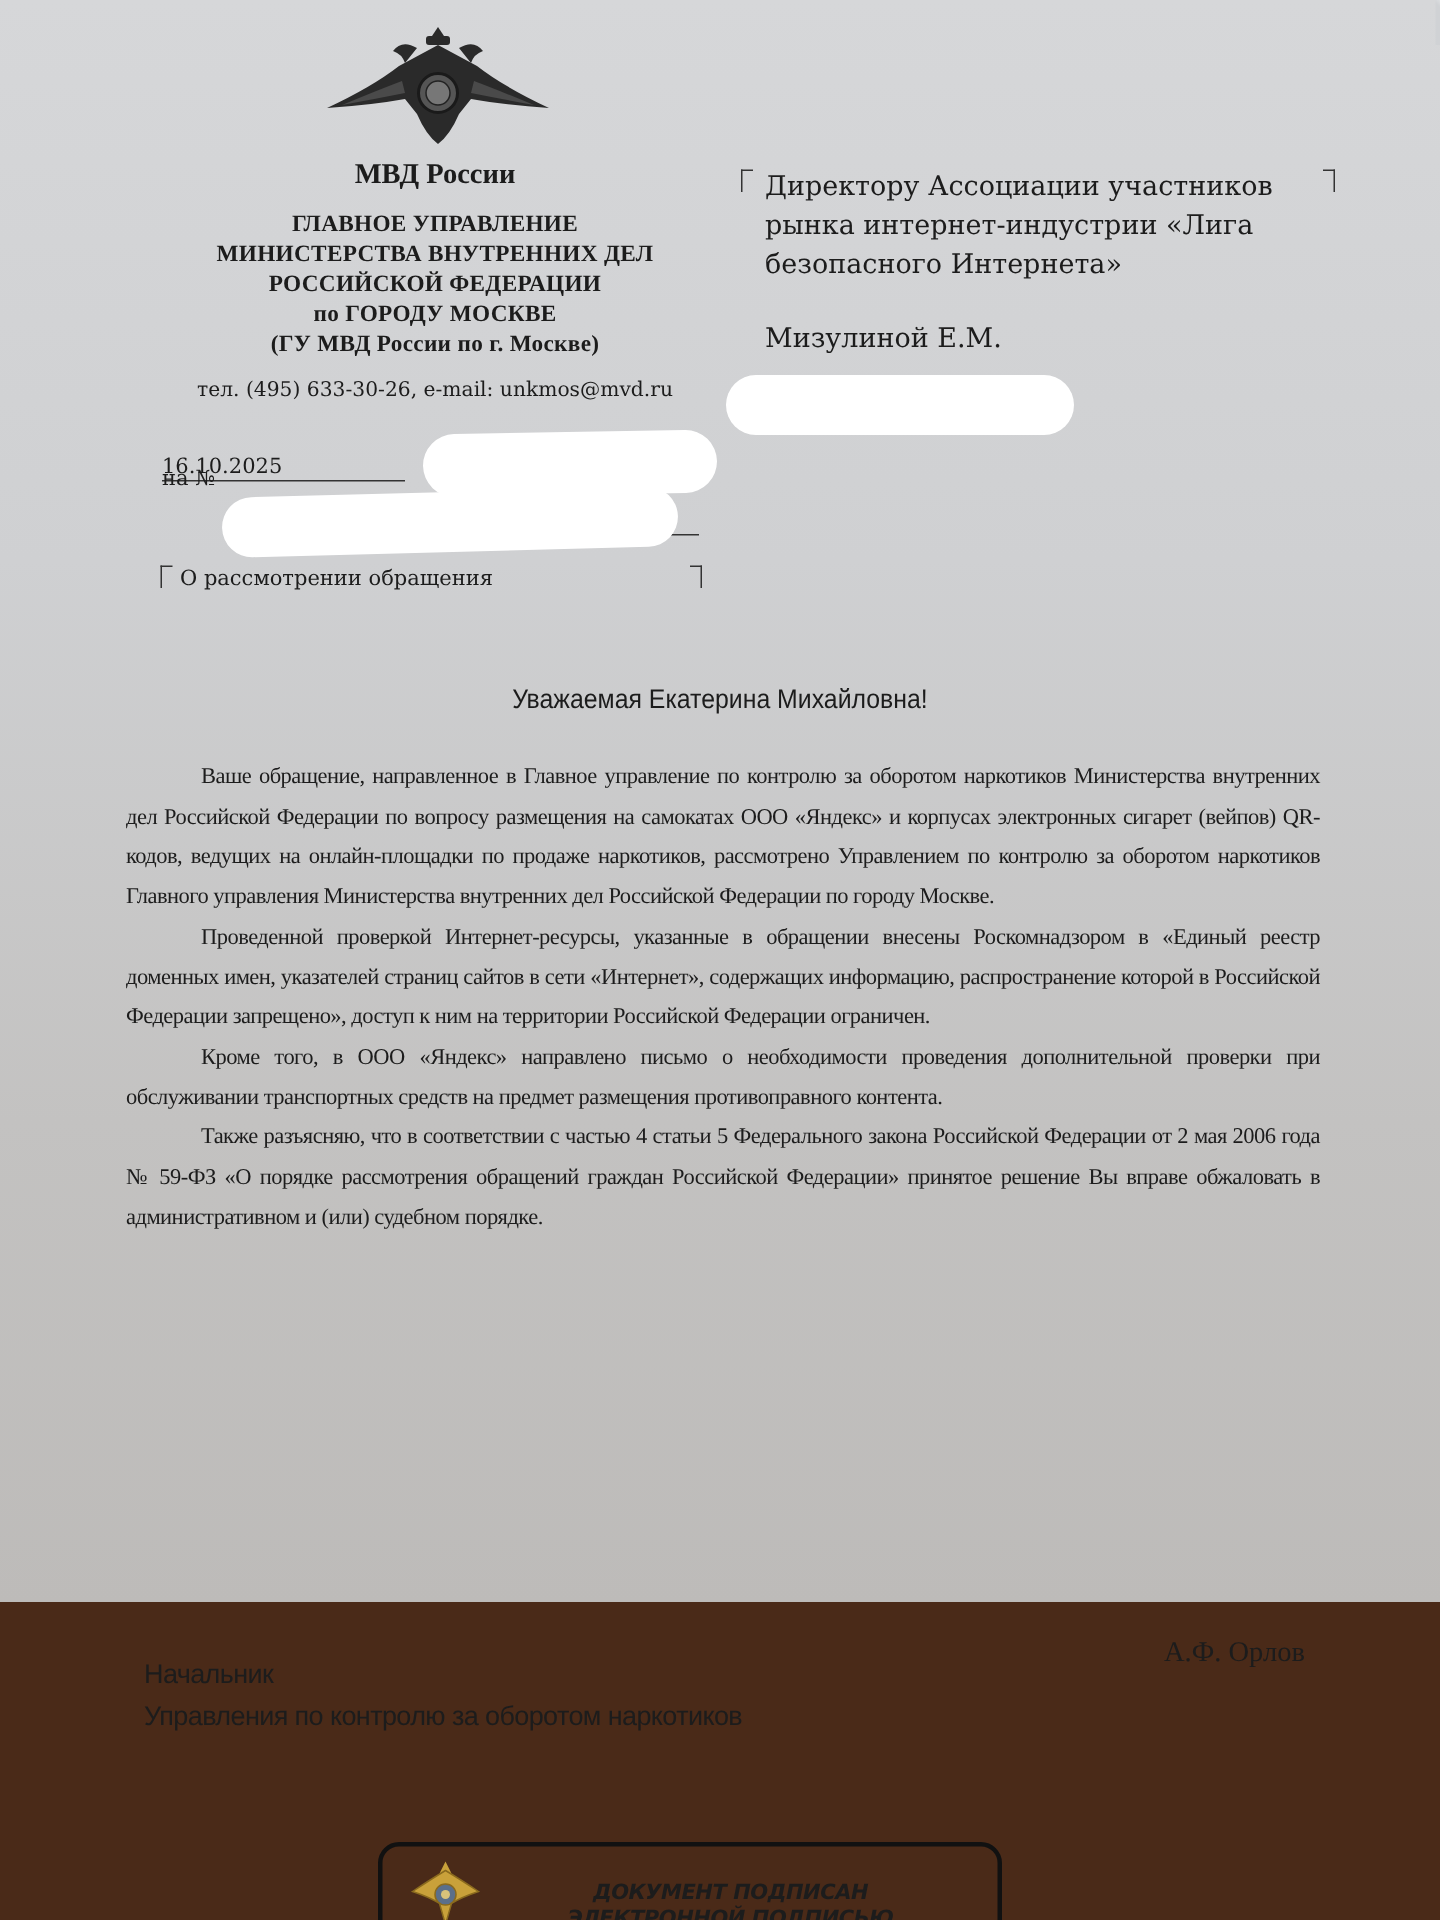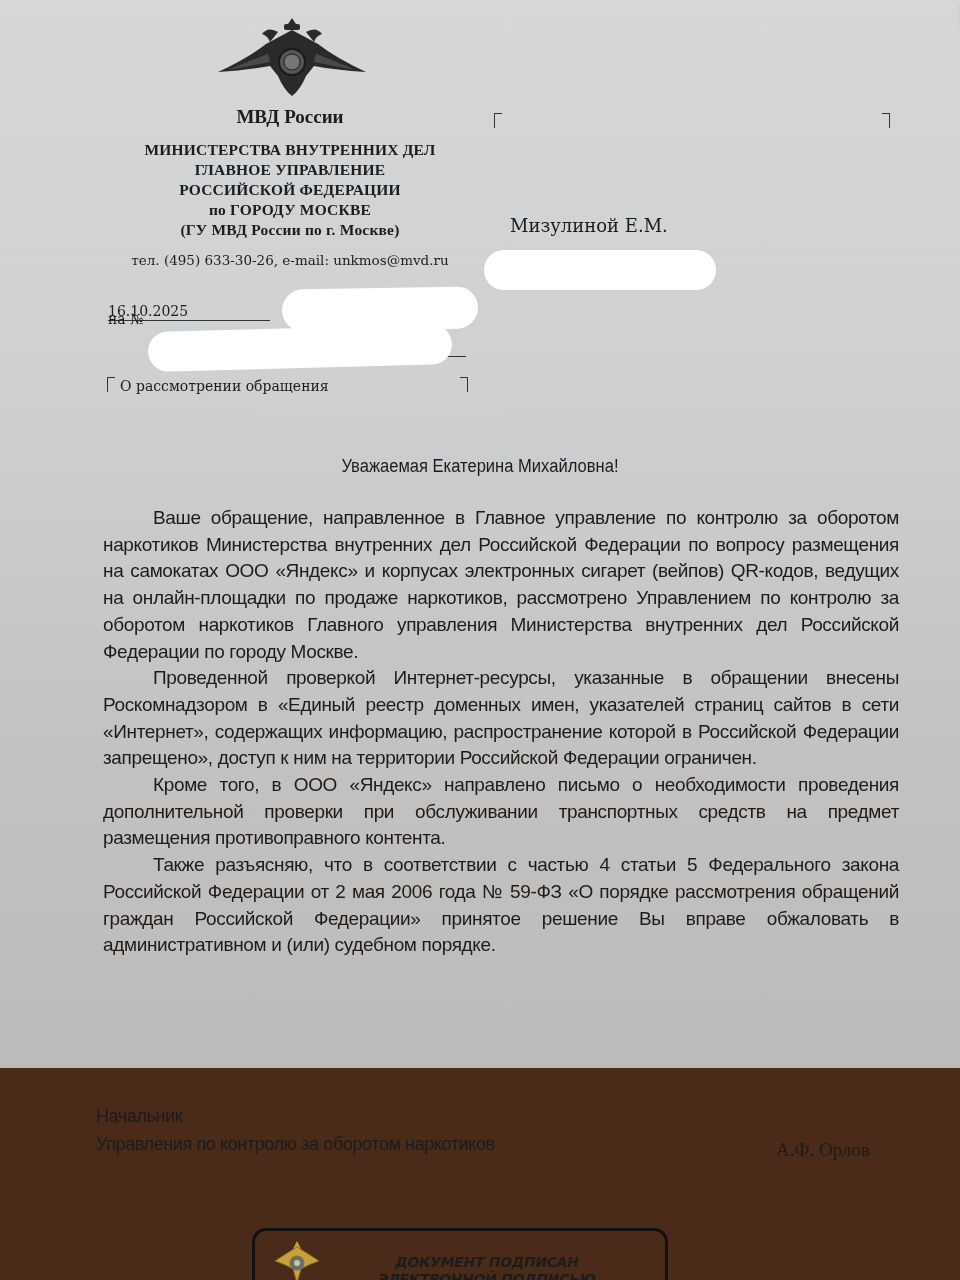--- a/index.html
+++ b/index.html
@@ -40,29 +40,29 @@
 
   
   .addr-bracket-l { left: 494px; top: 113px; border-left: 1.5px solid #333; }
   .addr-bracket-r { left: 882px; top: 113px; border-right: 1.5px solid #333; }
   .addressee { left: 510px; top: 112px; width: 360px; font-family: "DejaVu Serif", serif; font-size: 18px; line-height: 26px; }
   .addr-name { left: 510px; top: 215px; font-family: "DejaVu Serif", serif; font-size: 18px; }
 
   
   .greeting { left: 0; top: 456px; width: 960px; text-align: center; font-family: "Liberation Sans", sans-serif; font-size: 18px; transform: scaleX(0.92); }
   .body {
-    left: 103px; top: 505px; width: 796px;
-    font-family: Liberation Sans, sans-serif; font-size: 19px; line-height: 26.7px;
+    left: 84px; top: 505px; width: 796px;
+    font-family: Liberation Serif, serif; font-size: 15px; line-height: 26.7px;
     text-align: justify; letter-spacing: -0.35px;
   }
   .body p { margin: 0; text-indent: 50px; }
 
   
   .sig-title { left: 96px; top: 1102px; font-family: "Liberation Sans", sans-serif; font-size: 18px; line-height: 28px; letter-spacing: -0.4px; }
-  .sig-name { left: 776px; top: 1091px; font-family: "Liberation Serif", serif; font-size: 19px; margin-top: 48px; }
+  .sig-name { left: 776px; top: 1091px; font-family: "Liberation Serif", serif; font-size: 19px; }
 
   
   .stamp {
     left: 252px; top: 1228px; width: 416px; height: 70px;
     border: 3.5px solid #111; border-radius: 14px; box-sizing: border-box;
   }
   .stamp-emblem { left: 18px; top: 8px; width: 48px; height: 46px; }
   .stamp-text { left: 82px; top: 23px; width: 300px; text-align: center; font-family: "DejaVu Sans", sans-serif; font-weight: bold; font-size: 14px; line-height: 17px; letter-spacing: -0.3px; font-style: italic; }
 </style>
 </head>
@@ -82,42 +82,47 @@
     <g fill="#4a4a4a">
       <path d="M20 56 Q44 46 60 40 L62 48 Q42 52 20 56z"></path>
       <path d="M148 56 Q124 46 108 40 L106 48 Q126 52 148 56z"></path>
     </g>
     <circle cx="84" cy="48" r="13" fill="#555" stroke="#1a1a1a" stroke-width="2"></circle>
     <circle cx="84" cy="48" r="8" fill="#777" stroke="#222" stroke-width="1"></circle>
   </svg>
 
   <div class="abs hdr-mvd">МВД России</div>
   <div class="abs hdr-org">
+    <div>ГЛАВНОЕ  УПРАВЛЕНИЕ</div>
     <div>МИНИСТЕРСТВА  ВНУТРЕННИХ ДЕЛ</div>
-    <div>ГЛАВНОЕ  УПРАВЛЕНИЕ</div>
     <div>РОССИЙСКОЙ  ФЕДЕРАЦИИ</div>
     <div>по ГОРОДУ МОСКВЕ</div>
     <div>(ГУ МВД России по г. Москве)</div>
   </div>
   <div class="abs hdr-addr">
     <div>тел. (495) 633-30-26, e-mail: unkmos@mvd.ru</div>
   </div>
 
   <div class="abs date-line">16.10.2025</div>
   <div class="abs redact" style="left:282px; top:288px; width:196px; height:42px; transform:rotate(-1deg);"></div>
 
   <div class="abs num-label">на №</div>
   <div class="abs num-line"></div>
   <div class="abs redact" style="left:148px; top:328px; width:304px; height:40px; transform:rotate(-1.5deg);"></div>
 
   <div class="abs subj-bracket-l"></div>
   <div class="abs subject">О рассмотрении обращения</div>
   <div class="abs subj-bracket-r"></div>
 
   <div class="abs addr-bracket-l"></div>
+  <div class="abs addressee">
+    <div>Директору Ассоциации участников</div>
+    <div>рынка интернет-индустрии «Лига</div>
+    <div>безопасного Интернета»</div>
+  </div>
   <div class="abs addr-bracket-r"></div>
   <div class="abs addr-name">Мизулиной Е.М.</div>
   <div class="abs redact" style="left:484px; top:250px; width:232px; height:40px;"></div>
 
   <div class="abs greeting">Уважаемая Екатерина Михайловна!</div>
   <div class="abs body">
     <p>Ваше обращение, направленное в Главное управление по контролю  за оборотом наркотиков Министерства внутренних дел Российской Федерации по вопросу размещения на самокатах ООО «Яндекс» и корпусах электронных сигарет (вейпов) QR-кодов, ведущих на онлайн-площадки по продаже наркотиков, рассмотрено Управлением по контролю за оборотом наркотиков Главного управления Министерства внутренних дел Российской Федерации по городу Москве.</p>
     <p>Проведенной проверкой Интернет-ресурсы, указанные в обращении внесены Роскомнадзором в «Единый реестр доменных имен, указателей страниц сайтов в сети «Интернет», содержащих информацию, распространение которой в Российской Федерации запрещено», доступ к ним на территории Российской Федерации ограничен.</p>
     <p>Кроме того, в ООО «Яндекс» направлено письмо о необходимости проведения дополнительной проверки при обслуживании транспортных средств на предмет размещения противоправного контента.</p>
     <p>Также разъясняю, что в соответствии с частью 4 статьи 5 Федерального закона Российской Федерации от 2 мая 2006 года № 59-ФЗ «О порядке рассмотрения обращений граждан Российской Федерации» принятое решение Вы вправе обжаловать в административном и (или) судебном порядке.</p>

